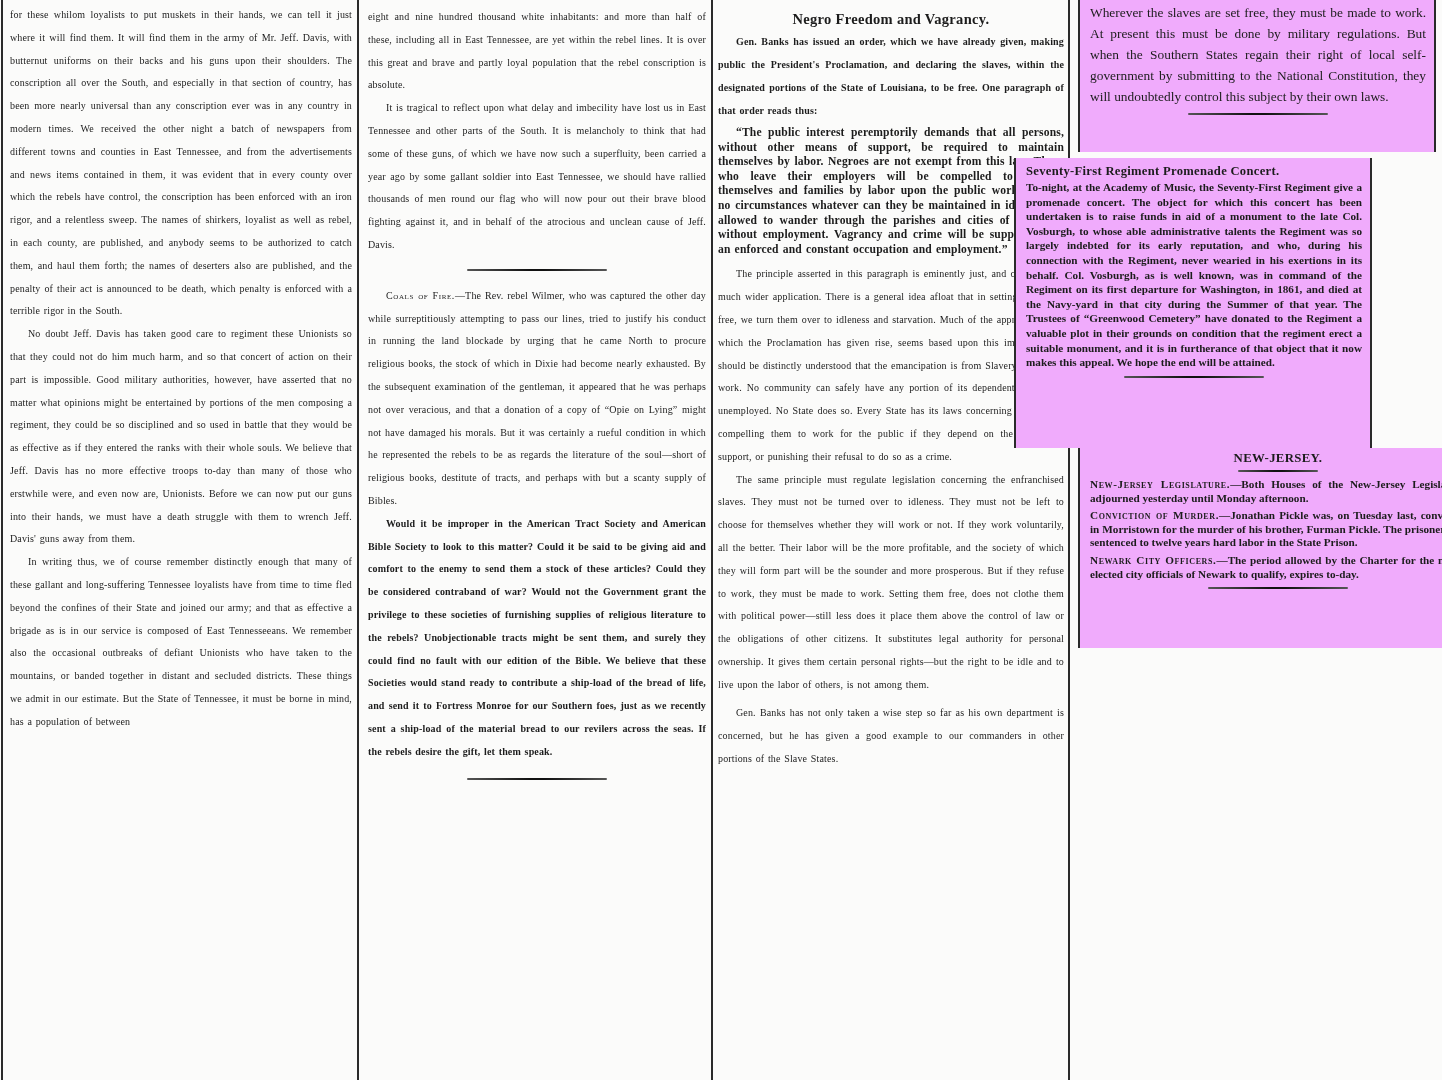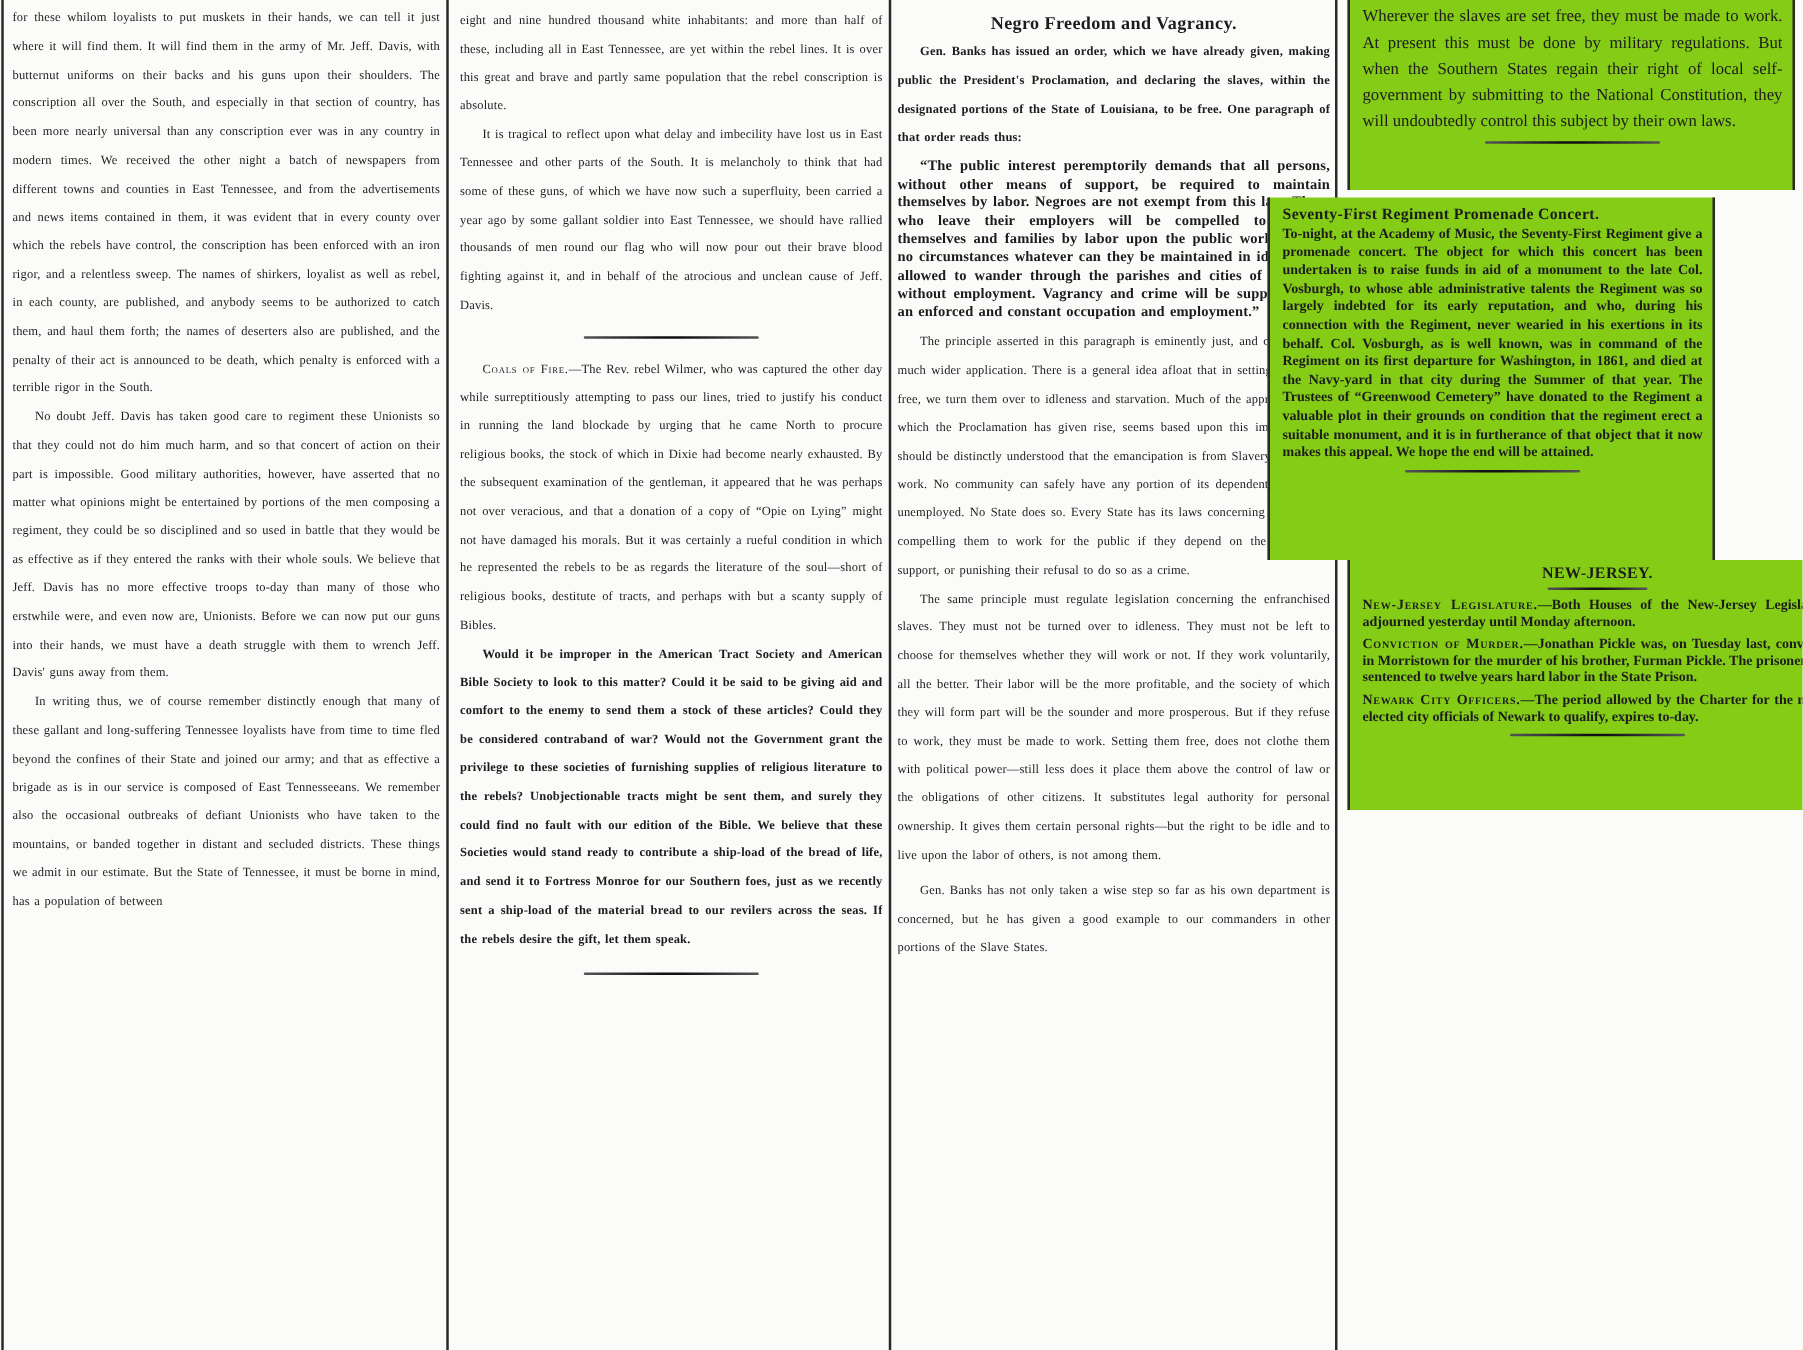--- a/index.html
+++ b/index.html
@@ -37,39 +37,39 @@
   }
   .divider {
     width: 140px; height: 2px; margin: 8px auto 8px auto;
     background: linear-gradient(90deg, #555 0%, #111 45%, #111 55%, #555 100%);
     border-radius: 1px;
   }
   .divider.short { width: 80px; margin: 4px auto 6px auto; }
   .clip-box {
     position: absolute; box-sizing: border-box;
     border-left: 2px solid #2a2a2a; border-right: 2px solid #2a2a2a;
-    background: #84cc16;
+    background: #f0abfc;
   }
 </style>
 </head>
 <body>
 
 <div class="rule-v" style="left:1px;"></div>
 <div class="rule-v" style="left:357px;"></div>
 <div class="rule-v" style="left:711px;"></div>
 <div class="rule-v" style="left:1068px; bottom:0;"></div>
 
 <div class="col" style="left:10px; width:342px; height:1080px; padding-top:4px;">
   <p>for these whilom loyalists to put muskets in their hands, we can tell it just where it will find them. It will find them in the army of Mr. Jeff. Davis, with butternut uniforms on their backs and his guns upon their shoulders. The conscription all over the South, and especially in that section of country, has been more nearly universal than any conscription ever was in any country in modern times. We received the other night a batch of newspapers from different towns and counties in East Tennessee, and from the advertisements and news items contained in them, it was evident that in every county over which the rebels have control, the conscription has been enforced with an iron rigor, and a relentless sweep. The names of shirkers, loyalist as well as rebel, in each county, are published, and anybody seems to be authorized to catch them, and haul them forth; the names of deserters also are published, and the penalty of their act is announced to be death, which penalty is enforced with a terrible rigor in the South.</p>
   <p class="indent">No doubt Jeff. Davis has taken good care to regiment these Unionists so that they could not do him much harm, and so that concert of action on their part is impossible. Good military authorities, however, have asserted that no matter what opinions might be entertained by portions of the men composing a regiment, they could be so disciplined and so used in battle that they would be as effective as if they entered the ranks with their whole souls. We believe that Jeff. Davis has no more effective troops to-day than many of those who erstwhile were, and even now are, Unionists. Before we can now put our guns into their hands, we must have a death struggle with them to wrench Jeff. Davis' guns away from them.</p>
   <p class="indent">In writing thus, we of course remember distinctly enough that many of these gallant and long-suffering Tennessee loyalists have from time to time fled beyond the confines of their State and joined our army; and that as effective a brigade as is in our service is composed of East Tennesseeans. We remember also the occasional outbreaks of defiant Unionists who have taken to the mountains, or banded together in distant and secluded districts. These things we admit in our estimate. But the State of Tennessee, it must be borne in mind, has a population of between</p>
 </div>
 
 <div class="col" style="left:368px; width:338px; height:1080px; padding-top:6px;">
-  <p>eight and nine hundred thousand white inhabitants: and more than half of these, including all in East Tennessee, are yet within the rebel lines. It is over this great and brave and partly same population that the rebel conscription is absolute.</p>
+  <p>eight and nine hundred thousand white inhabitants: and more than half of these, including all in East Tennessee, are yet within the rebel lines. It is over this great and brave and partly loyal population that the rebel conscription is absolute.</p>
   <p class="indent">It is tragical to reflect upon what delay and imbecility have lost us in East Tennessee and other parts of the South. It is melancholy to think that had some of these guns, of which we have now such a superfluity, been carried a year ago by some gallant soldier into East Tennessee, we should have rallied thousands of men round our flag who will now pour out their brave blood fighting against it, and in behalf of the atrocious and unclean cause of Jeff. Davis.</p>
   <div class="divider" style="margin:12px auto 14px auto;"></div>
   <p class="indent">
     <span class="sc">Coals of Fire.</span><span>—The Rev. rebel Wilmer, who was captured the other day while surreptitiously attempting to pass our lines, tried to justify his conduct in running the land blockade by urging that he came North to procure religious books, the stock of which in Dixie had become nearly exhausted. By the subsequent examination of the gentleman, it appeared that he was perhaps not over veracious, and that a donation of a copy of “Opie on Lying” might not have damaged his morals. But it was certainly a rueful condition in which he represented the rebels to be as regards the literature of the soul—short of religious books, destitute of tracts, and perhaps with but a scanty supply of Bibles.</span>
   </p>
   <p class="indent" style="font-weight:bold;">Would it be improper in the American Tract Society and American Bible Society to look to this matter? Could it be said to be giving aid and comfort to the enemy to send them a stock of these articles? Could they be considered contraband of war? Would not the Government grant the privilege to these societies of furnishing supplies of religious literature to the rebels? Unobjectionable tracts might be sent them, and surely they could find no fault with our edition of the Bible. We believe that these Societies would stand ready to contribute a ship-load of the bread of life, and send it to Fortress Monroe for our Southern foes, just as we recently sent a ship-load of the material bread to our revilers across the seas. If the rebels desire the gift, let them speak.</p>
   <div class="divider" style="margin:14px auto;"></div>
 </div>
 
 <div class="col" style="left:718px; width:346px; height:1080px; padding-top:8px;">

